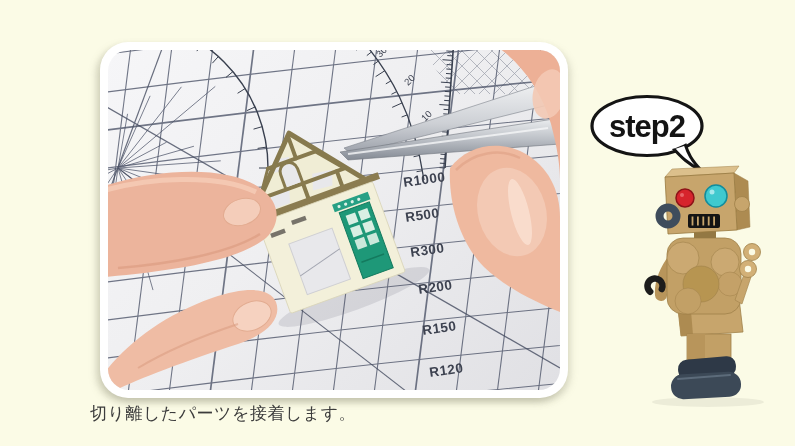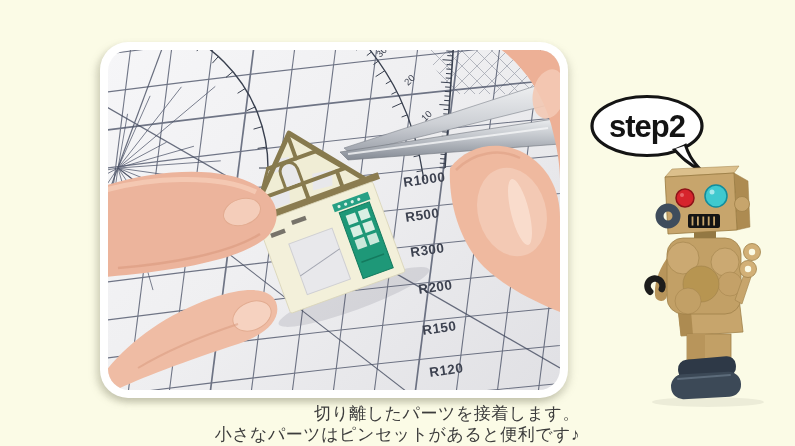--- a/index.html
+++ b/index.html
@@ -19,21 +19,21 @@
   .photo-inner{
     position:absolute;left:8px;top:8px;right:8px;bottom:8px;
     border-radius:21px;overflow:hidden;
     background:linear-gradient(135deg,#F6F6F8 0%,#EFEFF1 45%,#E0E0E4 100%);
   }
   .photo-inner svg{display:block;}
 
   
   .caption{
     position:absolute;left:90px;top:403px;width:490px;
-    text-align:right;color:#3C3C3C;font-size:17px;line-height:21px;
+    text-align:left;color:#3C3C3C;font-size:17px;line-height:21px;
     letter-spacing:.5px;
   }
 
   
   .bubble-svg{position:absolute;left:588px;top:94px;}
   .bubble-text{font-weight:bold;font-size:31px;fill:#141414;letter-spacing:-1px;}
 
   
   .robot-svg{position:absolute;left:638px;top:164px;}
 
@@ -348,14 +348,13 @@
       <line x1="59.9" y1="52.5" x2="59.9" y2="61.5" stroke="#C7A56C" stroke-width="1.8"></line>
       <line x1="65.3" y1="52.5" x2="65.3" y2="61.5" stroke="#C7A56C" stroke-width="1.8"></line>
       <line x1="70.7" y1="52.5" x2="70.7" y2="61.5" stroke="#C7A56C" stroke-width="1.8"></line>
       <line x1="76.1" y1="52.5" x2="76.1" y2="61.5" stroke="#C7A56C" stroke-width="1.8"></line>
     </g>
   </g>
 </svg>
 
 <div class="caption">
   <div>切り離したパーツを接着します。</div>
-  <div>小さなパーツはピンセットがあると便利です♪</div>
 </div>
 
 </body></html>

